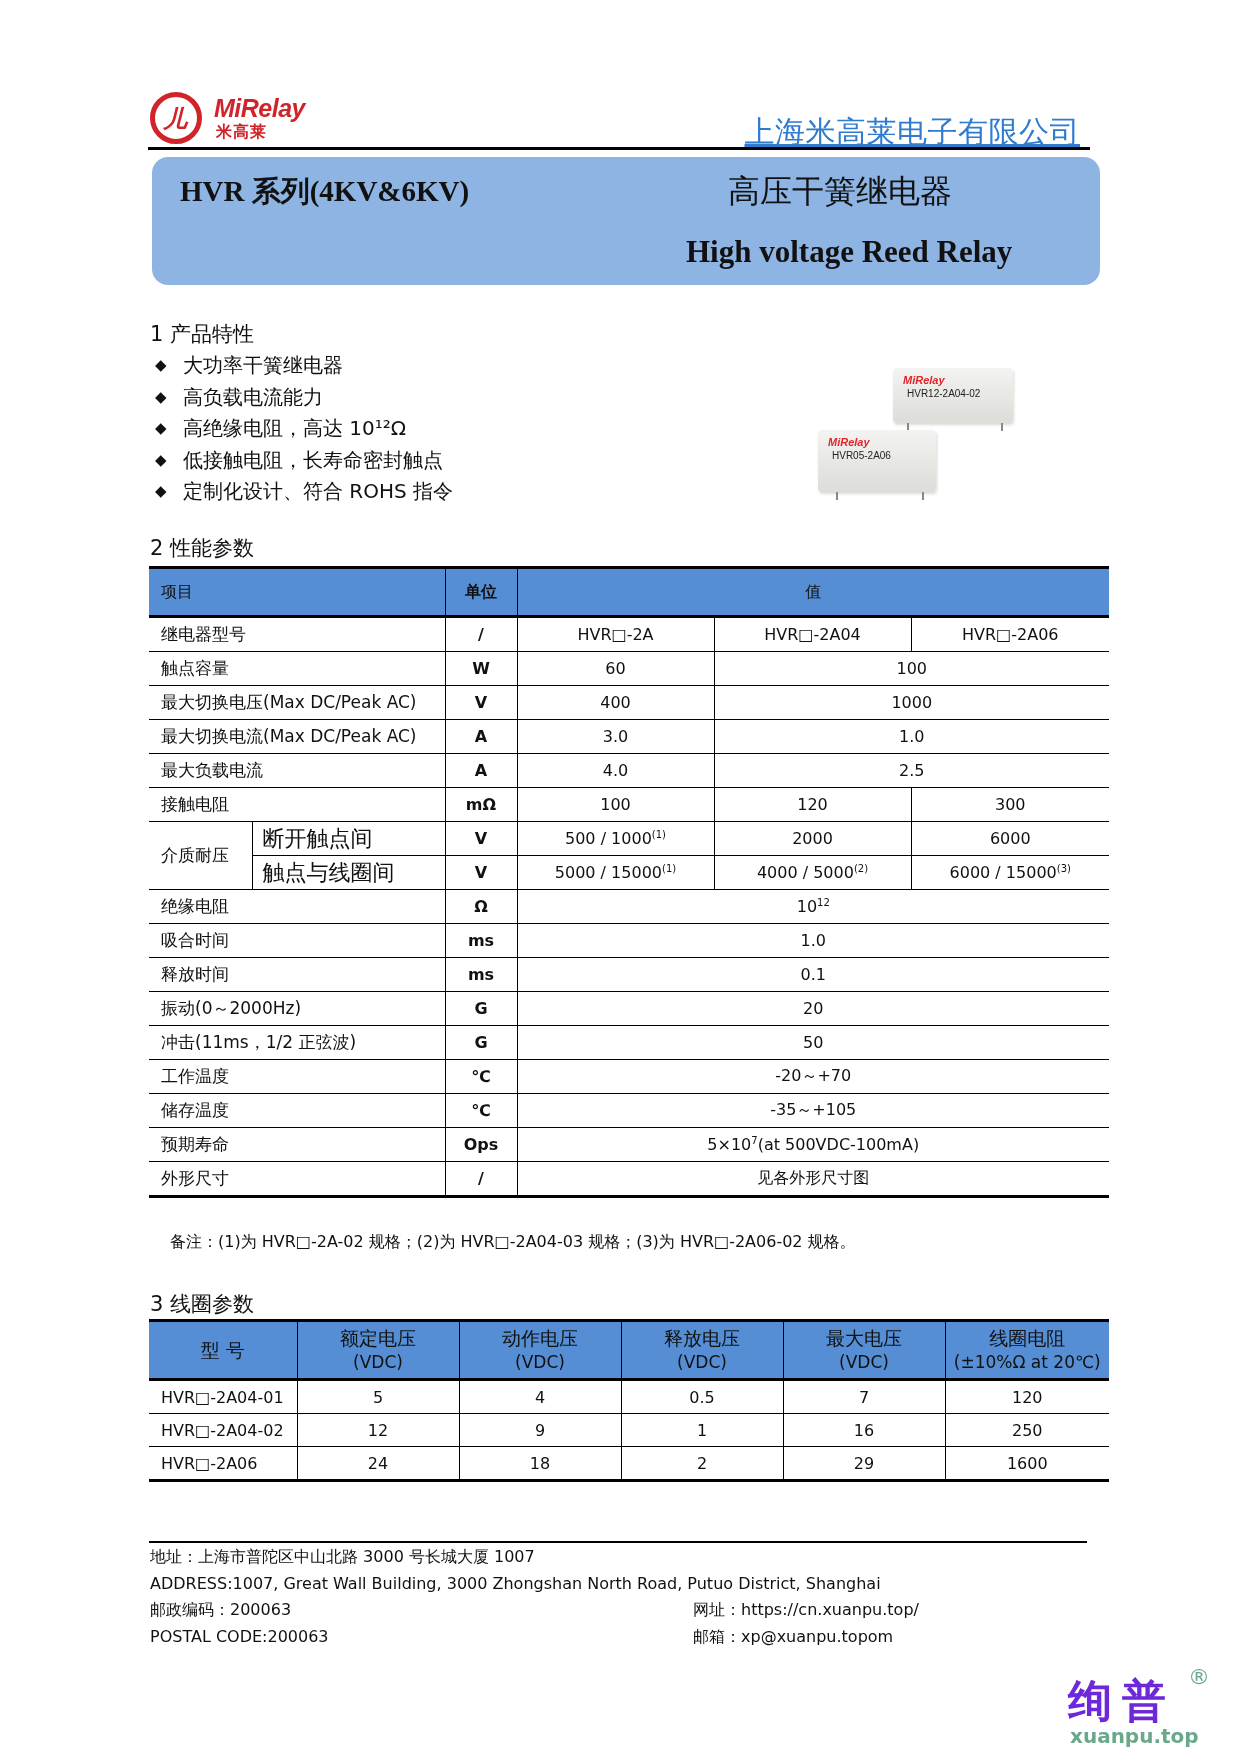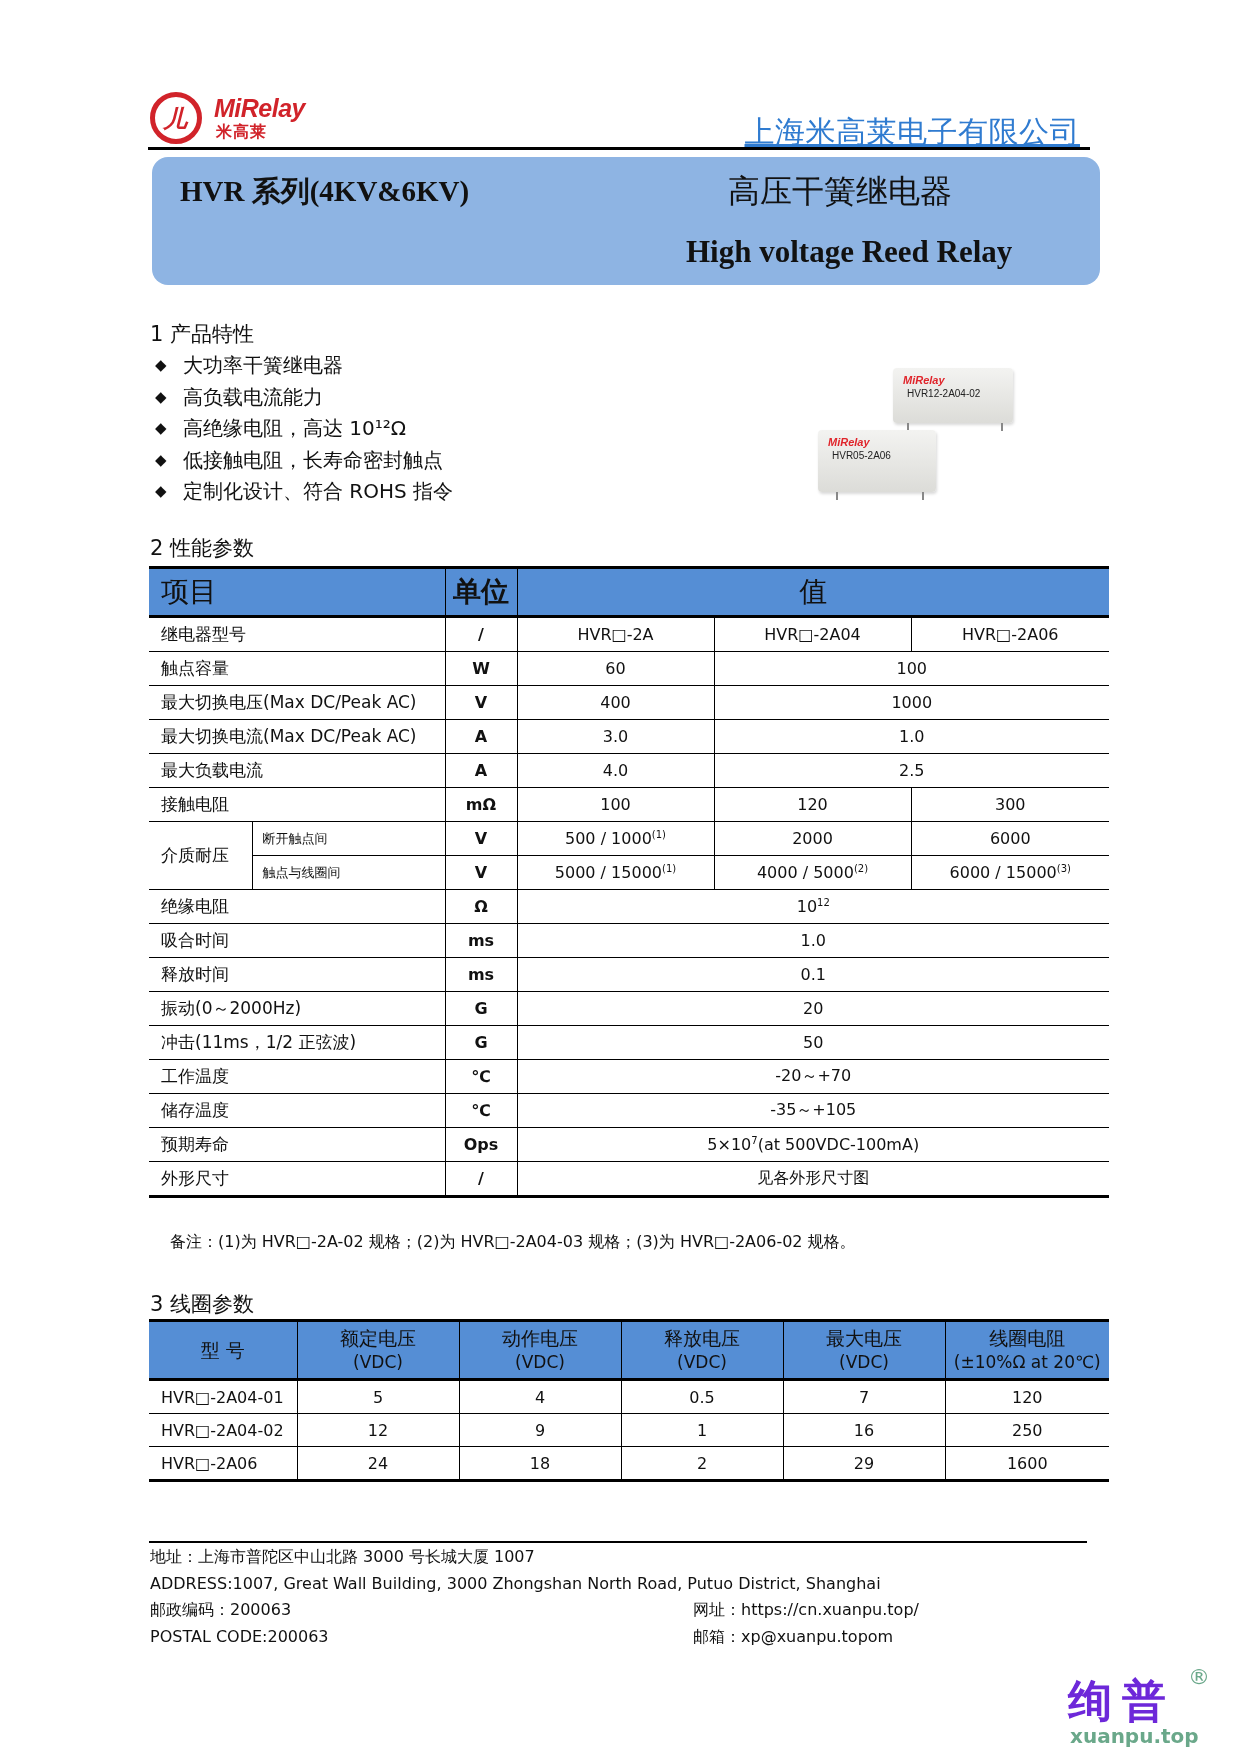--- a/index.html
+++ b/index.html
@@ -23,27 +23,27 @@
   .features .item{display:flex;align-items:center;}
   .features .bullet{width:14px;margin-right:14px;font-size:15px;}
   .photo{left:808px;top:368px;width:200px;height:145px;}
   .relay{position:absolute;background:linear-gradient(#f3f3f1,#dcdcd8);border-radius:4px;box-shadow:1px 2px 3px rgba(0,0,0,.15);}
   .relay .brand{position:absolute;left:10px;top:6px;font:italic bold 11px "Liberation Sans",sans-serif;color:#e0252b;}
   .relay .pn{position:absolute;left:14px;top:20px;font:10px "Liberation Sans",sans-serif;color:#222;}
   .relay .pin{position:absolute;bottom:-8px;width:2px;height:8px;background:#888;}
   
   table{border-collapse:collapse;position:absolute;}
   .t1{left:149px;top:566px;width:960px;font:16px "DejaVu Sans",sans-serif;}
-  .t1 th{background:#558ed5;font-weight:normal;font-size:28px;height:44px;border-top:3px solid #000;border-bottom:3px solid #000;}
+  .t1 th{background:#558ed5;font-weight:normal;font-size:16px;height:44px;border-top:3px solid #000;border-bottom:3px solid #000;}
   .t1 td{height:33px;border-bottom:1.5px solid #000;text-align:center;padding:0;}
   .t1 td.name{text-align:left;padding-left:12px;font-size:17px;}
   .t1 td.unit,.t1 th.unit{border-left:1.5px solid #000;border-right:1.5px solid #000;font-weight:bold;}
   .t1 td.v{border-left:1px solid #000;}
   .t1 tr:last-child td{border-bottom:3px solid #000;}
-  .t1 td.sub{text-align:left;padding-left:10px;font-size:13px;border-left:1.5px solid #000;}
+  .t1 td.sub{text-align:left;padding-left:10px;font-size:22px;border-left:1.5px solid #000;}
   sup{font-size:10px;}
   .note{left:170px;top:1232px;font:16px "DejaVu Sans",sans-serif;}
   
   .t2{left:149px;top:1319px;width:960px;font:16px "DejaVu Sans",sans-serif;}
   .t2 th{background:#558ed5;font-weight:normal;font-size:19px;height:54px;border-top:3px solid #000;border-bottom:3px solid #000;line-height:24px;}
   .t2 th+th,.t2 td+td{border-left:1.5px solid #000;}
   .t2 th .u{font-size:17px;}
   .t2 td{height:32px;text-align:center;border-bottom:1.5px solid #000;padding:0;}
   .t2 td.model{text-align:left;padding-left:12px;}
   .t2 tr:last-child td{border-bottom:3px solid #000;}

